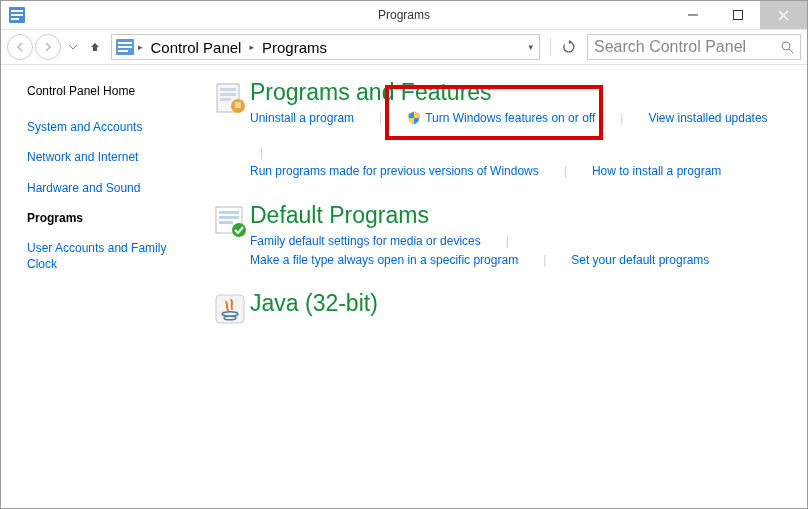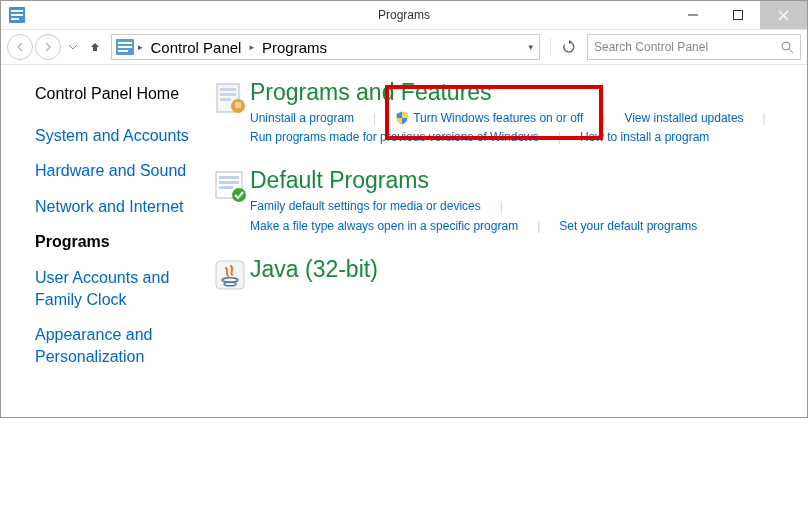--- a/index.html
+++ b/index.html
@@ -1,50 +1,50 @@
 <!DOCTYPE html>
 <html><head>
 <meta charset="utf-8">
 <style>
   html,body{margin:0;padding:0;font-family:"Segoe UI",Arial,sans-serif;font-size:12px;color:#000;background:#fff}
-  .window{width:808px;height:418px;border:1px solid #999;box-sizing:border-box;display:flex;flex-direction:column;background:#fff;position:relative}
+  .window{width:808px;height:509px;border:1px solid #999;box-sizing:border-box;display:flex;flex-direction:column;background:#fff;position:relative}
   
   .titlebar{height:28px;background:#fff;border-bottom:1px solid #e5e5e5;display:flex;align-items:center;position:relative}
   .titlebar .appicon{width:16px;height:16px;margin-left:8px}
   .titlebar .title{position:absolute;left:0;right:0;text-align:center;font-size:12px;color:#333;pointer-events:none}
   .winbtns{margin-left:auto;display:flex;height:100%}
   .winbtn{width:45px;display:flex;align-items:center;justify-content:center;color:#333;font-size:13px}
   .winbtn.close{background:#c8c8c8;color:#fff;width:47px}
   
   .navbar{height:34px;display:flex;align-items:center;border-bottom:1px solid #e5e5e5;padding:0 6px;gap:2px}
   .circlebtn{width:24px;height:24px;border:1px solid #ccc;border-radius:50%;display:flex;align-items:center;justify-content:center;color:#bbb;font-size:12px}
   .squarebtn{width:20px;height:22px;display:flex;align-items:center;justify-content:center;color:#555;font-size:12px}
   .sep{width:1px;height:18px;background:#e0e0e0;margin:0 4px}
   .foldericon{width:18px;height:16px}
   .breadcrumb{flex:1;height:24px;border:1px solid #ccc;display:flex;align-items:center;padding:0 4px;gap:2px;margin:0 4px}
   .breadcrumb .crumb{padding:0 4px;color:#000;font-size:15px}
   .breadcrumb .arrow{color:#555;font-size:9px;padding:0 2px}
   .breadcrumb .spacer{flex:1}
   .refresh{width:24px;height:24px;display:flex;align-items:center;justify-content:center;color:#555;margin-right:4px}
-  .searchbox{width:200px;height:24px;border:1px solid #ccc;display:flex;align-items:center;padding:0 6px;color:#888;font-size:12px;position:relative}
+  .searchbox{width:200px;height:24px;border:1px solid #ccc;display:flex;align-items:center;padding:0 6px;color:#888;font-size:16px;position:relative}
   .searchbox .ph{flex:1;color:#888}
   .searchbox .mag{color:#888}
   
   .body{flex:1;display:flex;overflow:hidden}
   .sidebar{width:205px;padding:18px 12px 0 22px;box-sizing:border-box}
-  .sidebar .item{margin:0 0 14px 12px;font-size:16px;color:#0066cc;cursor:pointer;line-height:1.35}
+  .sidebar .item{margin:0 0 14px 4px;font-size:12px;color:#0066cc;cursor:pointer;line-height:1.35}
   .sidebar .item.plain{color:#000}
   .sidebar .item.bold{color:#000;font-weight:bold}
   .content{flex:1;padding:14px 16px 0 4px;box-sizing:border-box}
   .catrow{display:flex;align-items:flex-start;margin-bottom:20px}
   .caticon-wrap{width:40px;display:flex;justify-content:center;padding-top:2px}
   .caticon{width:34px;height:34px}
   .catbody{flex:1}
   .cattitle{color:#158a38;font-size:23px;margin:0 0 3px 0}
-  .linkrow{display:flex;flex-wrap:wrap;align-items:center;gap:9px;line-height:1.6;font-size:12px}
+  .linkrow{display:flex;flex-wrap:wrap;align-items:center;gap:15px;line-height:1.6;font-size:12px}
   .tasklink{color:#0066cc;cursor:pointer;white-space:nowrap}
   .divider{color:#d0d0d0;margin:0 10px}
   .shield{display:inline-block;width:14px;height:14px;vertical-align:-3px;margin-right:4px}
   .highlight-box{position:absolute;border:4px solid #d90000;pointer-events:none;box-sizing:border-box}
   svg{display:block}
 </style>
 </head>
 <body>
 
 <div class="window">
@@ -133,25 +133,24 @@
         </span>
     </div>
   </div>
 
   <div class="body">
 
     <div class="sidebar">
       <div class="item plain">Control Panel Home</div>
       <div style="height:6px"></div>
       <div class="item">System and Accounts</div>
+      <div class="item">Network and Internet</div>
       <div class="item">Hardware and Sound</div>
-      <div class="item">Network and Internet</div>
       <div class="item bold">Programs</div>
       <div class="item" style="max-width:160px">User Accounts and Family Clock</div>
-      <div class="item" style="max-width:160px">Appearance and Personalization</div>
     </div>
 
     <div class="content">
 
       <div class="catrow">
         <div class="caticon-wrap">
           <svg class="caticon" viewBox="0 0 34 34">
               <rect x="4" y="3" width="22" height="28" fill="#f6f6f6" stroke="#bbb"></rect>
               <rect x="7" y="7" width="16" height="3" fill="#c8d8ea"></rect>
               <rect x="7" y="12" width="16" height="3" fill="#c8d8ea"></rect>

